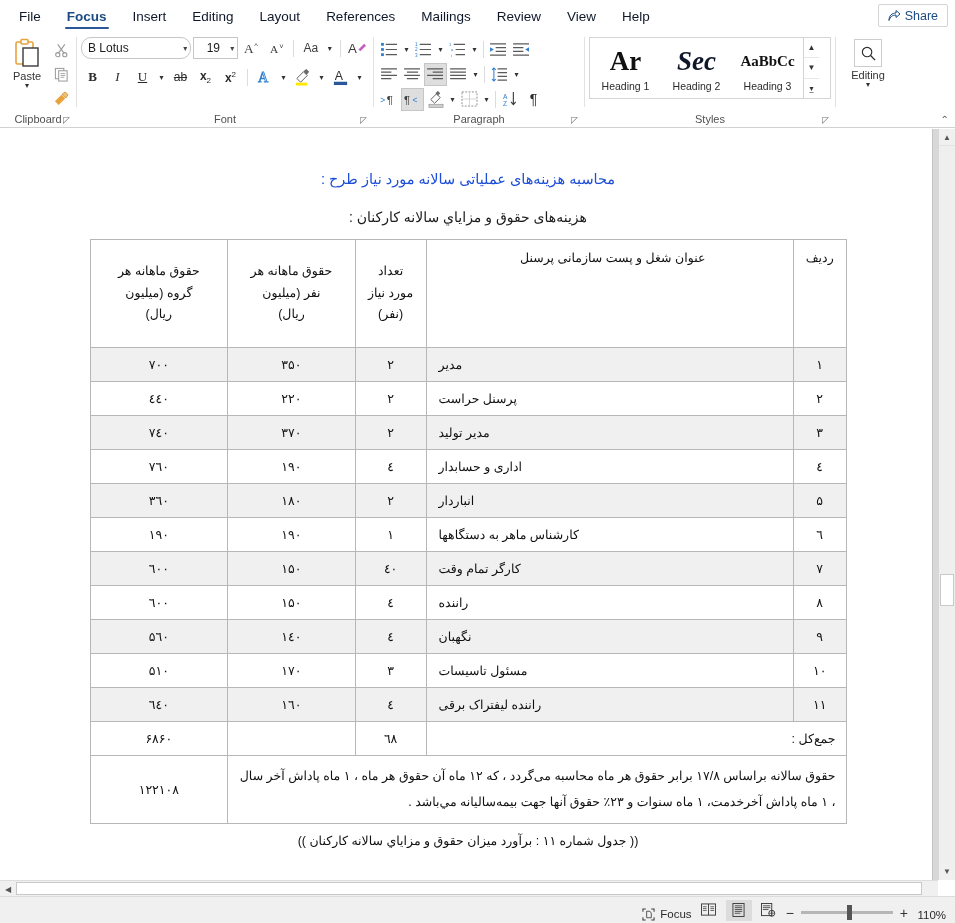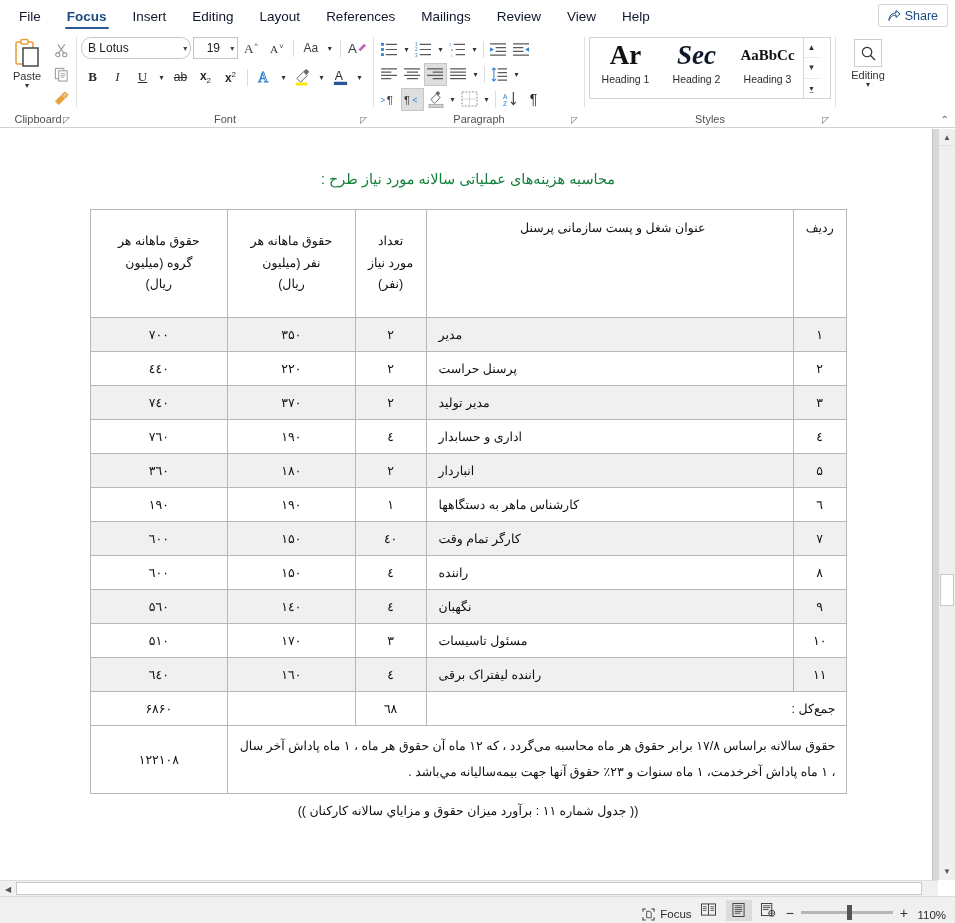--- a/index.html
+++ b/index.html
@@ -89,21 +89,21 @@
   .pg-row { display: flex; align-items: center; height: 24px; }
 
   
   .styles-grp { width: 250px; }
   .gallery {
     border: 1px solid #d4d4d4; height: 62px; display: flex; background: #fff;
     margin-top: 2px;
   }
   .gal-item {
     width: 71px; display: flex; flex-direction: column; align-items: center;
-    cursor: default;
+    justify-content: center; cursor: default;
   }
   .gal-prev { height: 34px; display: flex; align-items: center; justify-content: center; }
   .gal-name { font-size: 10.5px; color: #2b2b2b; margin-top: 1px; }
   .gal-scroll { width: 16px; border-left: 1px solid #d4d4d4;
                 display: flex; flex-direction: column; }
   .gal-scroll div { flex: 1; display: flex; align-items: center; justify-content: center;
                     font-size: 8px; color: #333; border-bottom: 1px solid #e8e8e8; cursor: default;}
   .gal-scroll div:last-child { border-bottom: none; }
 
   
@@ -118,21 +118,21 @@
     position: absolute; left: 0; top: 129px; right: 0; bottom: 43px;
     background: #d8d8d8; overflow: hidden;
   }
   .page {
     position: absolute; left: 0; top: 0; width: 933px; height: 766px;
     background: #fff; border-right: 1px solid #c4c4c4;
   }
   .pagebody { padding: 42px 80px 0 84px; direction: rtl; }
 
   .h-red {
-    color: #15803d; font-size: 14.5px; text-align: center;
+    color: #1d4ed8; font-size: 14.5px; text-align: center;
     margin: 0 0 22px 0; direction: rtl;
   }
   .h-sub {
     color: #1a1a1a; font-size: 14px; text-align: center;
     margin: 0 0 14px 0; direction: rtl;
   }
 
   table.doc {
     width: 757px; border-collapse: collapse; direction: rtl;
     margin: 0 auto; table-layout: fixed;
@@ -555,20 +555,21 @@
       <div class="grp-label">&nbsp;</div>
     </div>
     <div class="ribbon-collapse">⌃</div>
   </div>
 
   <div class="docarea">
     <div class="page">
       <div class="pagebody">
 
         <div class="h-red">محاسبه هزینه‌های عملیاتی سالانه مورد نیاز طرح :</div>
+        <div class="h-sub">هزینه‌های حقوق و مزایاي سالانه كاركنان :</div>
 
         <table class="doc">
           <tbody>
             <tr class="hd">
               <td class="c-ردیف">ردیف</td>
               <td class="c-title">عنوان شغل و پست سازمانی پرسنل</td>
               <td class="c-count">
                 <div>تعداد</div>
                 <div>مورد نیاز</div>
                 <div>(نفر)</div>

